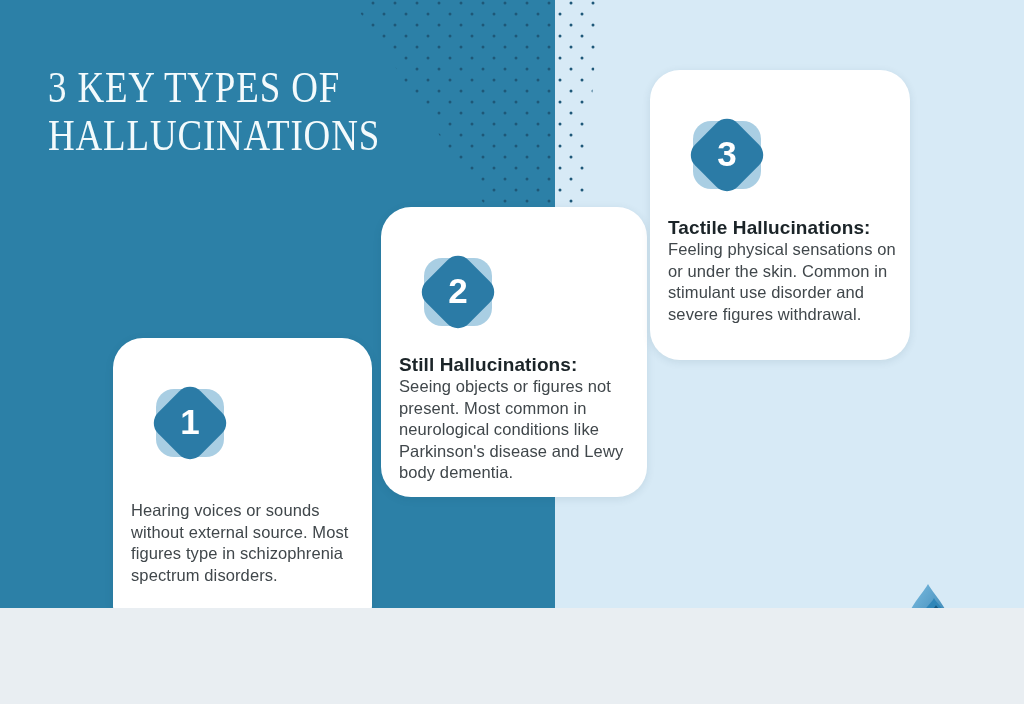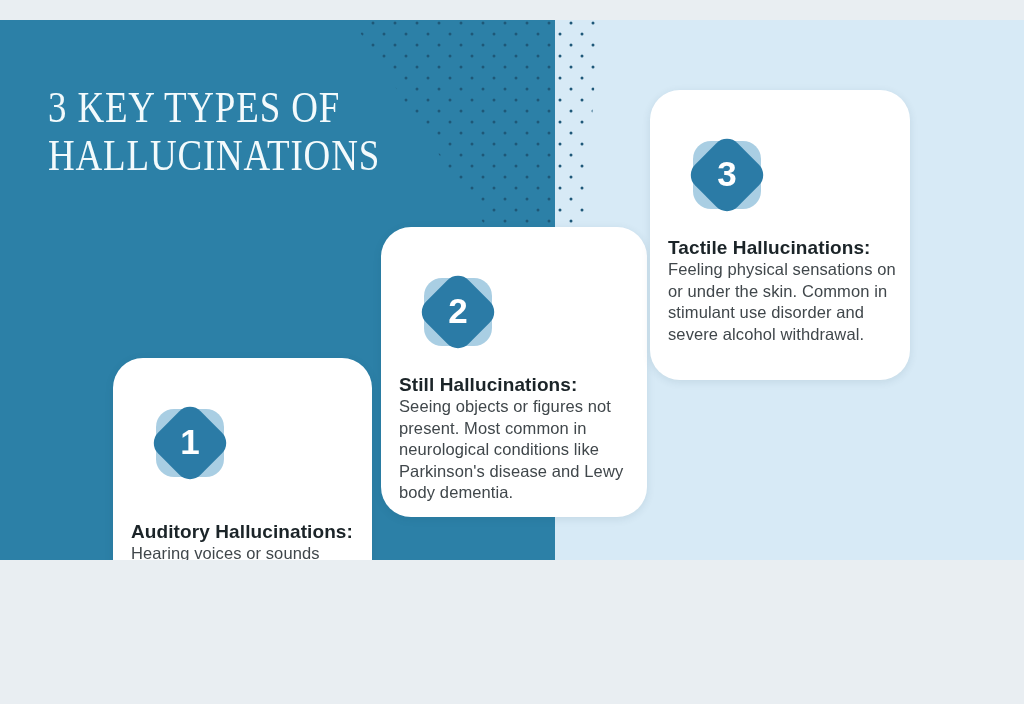--- a/index.html
+++ b/index.html
@@ -1,18 +1,18 @@
 <!DOCTYPE html>
 <html><head>
 <meta charset="utf-8">
 <style>
   html,body{margin:0;padding:0;background:#e9eef2;}
   .canvas{
-    position:relative;width:1024px;height:540px;overflow:hidden;
-    background:#D7EAF6;font-family:"Liberation Sans",sans-serif;margin-top:20px;
+    position:relative;width:1024px;height:608px;overflow:hidden;
+    background:#D7EAF6;font-family:"Liberation Sans",sans-serif;
   }
   .teal-panel{position:absolute;left:0;top:0;width:555px;height:704px;background:#2C80A7;}
   .dots{position:absolute;left:348px;top:0;}
   .title{
     position:absolute;left:48px;top:64px;color:#F3FAFC;
     font-family:"Liberation Serif",serif;font-weight:400;
     font-size:44px;line-height:48px;letter-spacing:1px;
     transform:scaleX(.84);transform-origin:left top;white-space:nowrap;
   }
   .card{position:absolute;background:#FFFFFF;border-radius:30px;
@@ -63,21 +63,20 @@
     <div>HALLUCINATIONS</div>
   </div>
 
   <div class="card card-1">
     <div class="badge">
       <span class="petal"></span>
       <span class="diamond"></span>
       <span class="badge-num">1</span>
     </div>
     <div class="card-text">
-      <div class="card-heading">Auditory Hallucinations:</div>
       <div class="card-body">Hearing voices or sounds
 without external source. Most
 figures type in schizophrenia
 spectrum disorders.</div>
     </div>
   </div>
 
   <div class="card card-2">
     <div class="badge">
       <span class="petal"></span>
@@ -98,21 +97,21 @@
     <div class="badge">
       <span class="petal"></span>
       <span class="diamond"></span>
       <span class="badge-num">3</span>
     </div>
     <div class="card-text">
       <div class="card-heading">Tactile Hallucinations:</div>
       <div class="card-body">Feeling physical sensations on
 or under the skin. Common in
 stimulant use disorder and
-severe alcohol withdrawal.</div>
+severe figures withdrawal.</div>
     </div>
   </div>
 
   <div class="brand">
     <svg width="80" height="64" viewBox="0 0 80 64" aria-hidden="true">
       <defs>
         <linearGradient id="lg" x1="0" y1="0" x2="1" y2="1">
           <stop offset="0" stop-color="#7FC0E4"></stop>
           <stop offset="1" stop-color="#2A77A8"></stop>
         </linearGradient>

